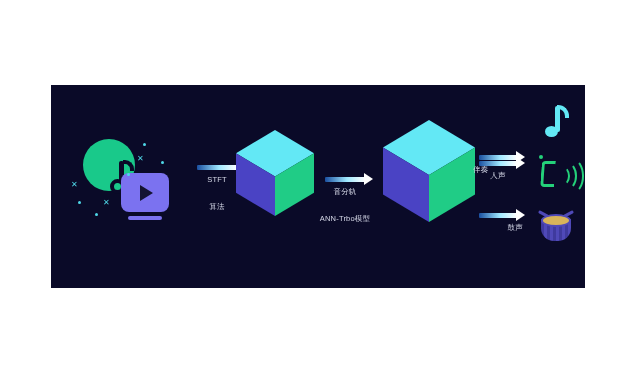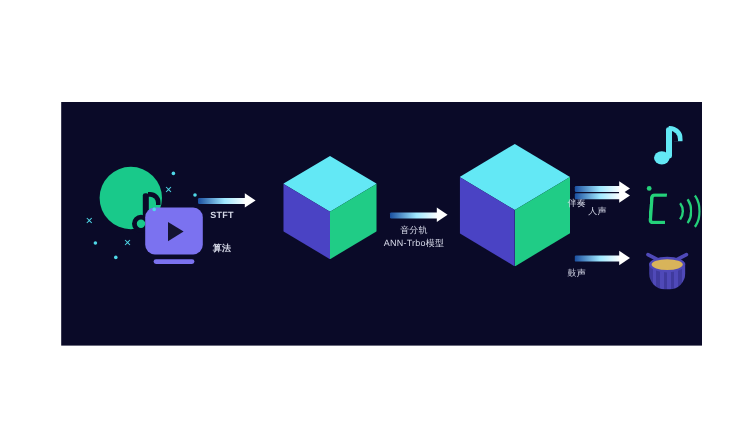--- a/index.html
+++ b/index.html
@@ -295,36 +295,36 @@
     <div class="spark" style="left:78px;top:18px;width:3px;height:3px;"></div>
     <div class="spark" style="left:96px;top:36px;width:3px;height:3px;"></div>
     <div class="spark" style="left:62px;top:48px;width:3px;height:3px;"></div>
     <div class="spark" style="left:13px;top:76px;width:3px;height:3px;"></div>
     <div class="spark" style="left:30px;top:88px;width:3px;height:3px;"></div>
     <div class="spark-x" style="left:72px;top:30px;">✕</div>
     <div class="spark-x" style="left:38px;top:74px;">✕</div>
     <div class="spark-x" style="left:6px;top:56px;">✕</div>
   </div>
 
-  <div class="arrow-group" style="left:106px;top:80px;width:56px;font-weight:bold;">
+  <div class="arrow-group" style="left:138px;top:80px;width:56px;">
     <div class="arrow-line" style="width:40px;"></div>
     <div class="arrow-label">STFT</div>
     <div class="arrow-label" style="margin-top:17px;">算法</div>
   </div>
 
   <div class="cube" style="left:185px;top:45px;width:78px;height:86px;">
     <div class="cube-face cube-top" style="inset:0;"></div>
     <div class="cube-face cube-left" style="inset:0;"></div>
     <div class="cube-face cube-right" style="inset:0;"></div>
   </div>
 
   <div class="arrow-group" style="left:256px;top:92px;width:76px;">
     <div class="arrow-line" style="width:40px;"></div>
     <div class="arrow-label">音分轨</div>
-    <div class="arrow-label" style="margin-top:1px;">ANN-Trbo模型</div>
+    <div class="arrow-label" style="margin-top:17px;">ANN-Trbo模型</div>
   </div>
 
   <div class="cube" style="left:332px;top:35px;width:92px;height:102px;">
     <div class="cube-face cube-top" style="inset:0;"></div>
     <div class="cube-face cube-left" style="inset:0;"></div>
     <div class="cube-face cube-right" style="inset:0;"></div>
   </div>
 
   <div class="output-row" style="left:422px;top:22px;width:115px;">
     <div style="position:absolute;left:0;top:0;width:50px;margin-top:48px;">
@@ -346,21 +346,21 @@
     <div class="out-icon" style="top:-8px;">
       <div class="vocal-dot"></div>
       <div class="vocal-body"></div>
       <div class="vocal-wave" style="left:19px;top:13px;width:12px;height:16px;"></div>
       <div class="vocal-wave" style="left:22px;top:9px;width:16px;height:24px;"></div>
       <div class="vocal-wave" style="left:25px;top:5px;width:20px;height:32px;"></div>
     </div>
   </div>
 
   <div class="output-row" style="left:422px;top:128px;width:115px;">
-    <div style="position:absolute;left:0;top:0;width:50px;text-align:left;">
+    <div style="position:absolute;left:0;top:0;width:50px;text-align:right;">
       <div class="arrow-line" style="width:38px;"></div>
       <div class="arrow-label">鼓声</div>
     </div>
     <div class="out-icon" style="top:-8px;">
       <div class="drum-stick" style="left:3px;top:8px;transform:rotate(28deg);"></div>
       <div class="drum-stick" style="left:26px;top:8px;transform:rotate(-28deg);"></div>
       <div class="drum-body"></div>
       <div class="drum-head"></div>
     </div>
   </div>

